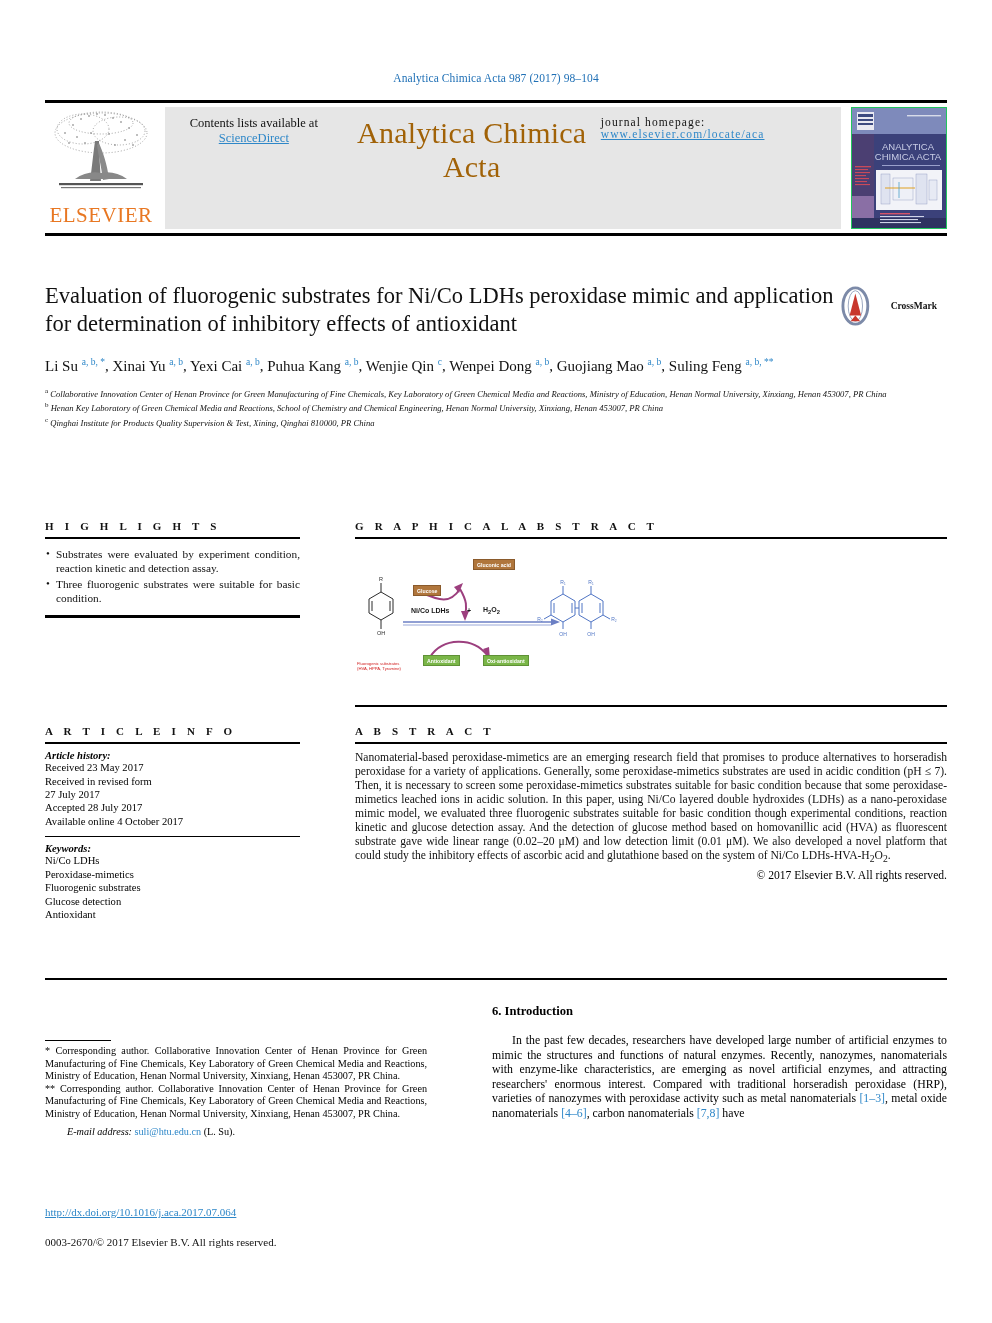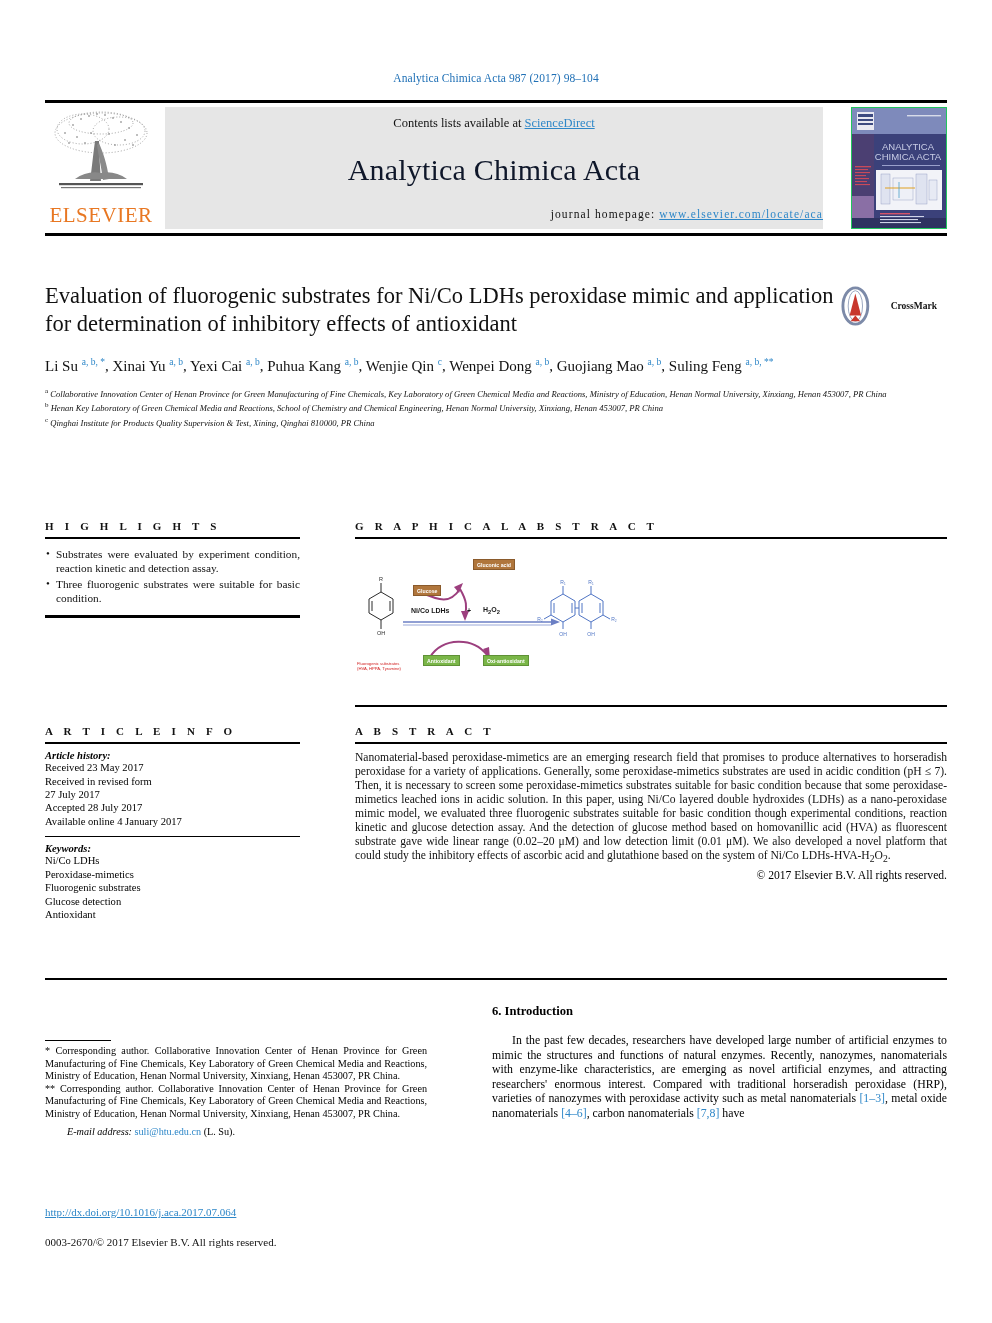--- a/index.html
+++ b/index.html
@@ -31,30 +31,30 @@
   .tree { width:112px; height:96px; position:relative; overflow:hidden;}
   .tree svg { position:absolute; left:0; top:0;}
   .elsevier-word {
     font-family:"Liberation Serif", serif;
     color:#e87722; font-size:21px; letter-spacing:.5px;
     text-align:center; width:112px; margin-top:0px; font-weight:400;
   }
 
   .mast-center {
     flex:1 1 auto; background:#e6e6e6; position:relative;
-    display:flex; flex-direction:column; justify-content:space-between;
-    padding:9px 0 9px 0; margin-right:28px;
+    display:flex; flex-direction:row; justify-content:space-between;
+    padding:9px 0 9px 0; margin-right:10px;
   }
   .contents-line { text-align:center; font-size:12.5px; color:#111; }
   .contents-line .sd { color:#2e87c8; }
   .journal-name {
-    text-align:center; font-size:30px; color:#0f172a; letter-spacing:.2px;
+    text-align:center; font-size:30px; color:#a16207; letter-spacing:.2px;
     font-family:"Liberation Serif", serif;
   }
-  .homepage-line { text-align:right; font-size:11.5px; letter-spacing:1.1px; }
+  .homepage-line { text-align:left; font-size:11.5px; letter-spacing:1.1px; }
   .homepage-line .lbl { color:#111; }
   .homepage-line .url { color:#2e87c8; }
 
   .cover-thumb { width:96px; flex:0 0 96px; border:1px solid #22c55e; position:relative; background:#5a6aa8; overflow:hidden;}
   .mast-rule-bottom { height:3px; background:#000; width:902px; margin-top:4px;}
 
   
   .title-block { position:absolute; left:45px; top:282px; width:902px; }
   .paper-title {
     font-size:22.5px; line-height:28px; color:#111; width:790px;
@@ -338,21 +338,21 @@
     </div>
 
     <div class="ai-block">
       <div class="sec-head">A R T I C L E   I N F O</div>
       <div class="rule-thick"></div>
       <div class="ai-sub">Article history:</div>
       <div class="ai-line">Received 23 May 2017</div>
       <div class="ai-line">Received in revised form</div>
       <div class="ai-line">27 July 2017</div>
       <div class="ai-line">Accepted 28 July 2017</div>
-      <div class="ai-line">Available online 4 January 2017</div>
+      <div class="ai-line">Available online 4 October 2017</div>
       <div class="ai-rule"></div>
       <div class="ai-sub">Keywords:</div>
       <div class="ai-line">Ni/Co LDHs</div>
       <div class="ai-line">Peroxidase-mimetics</div>
       <div class="ai-line">Fluorogenic substrates</div>
       <div class="ai-line">Glucose detection</div>
       <div class="ai-line">Antioxidant</div>
     </div>
 
     <div class="ab-block">

